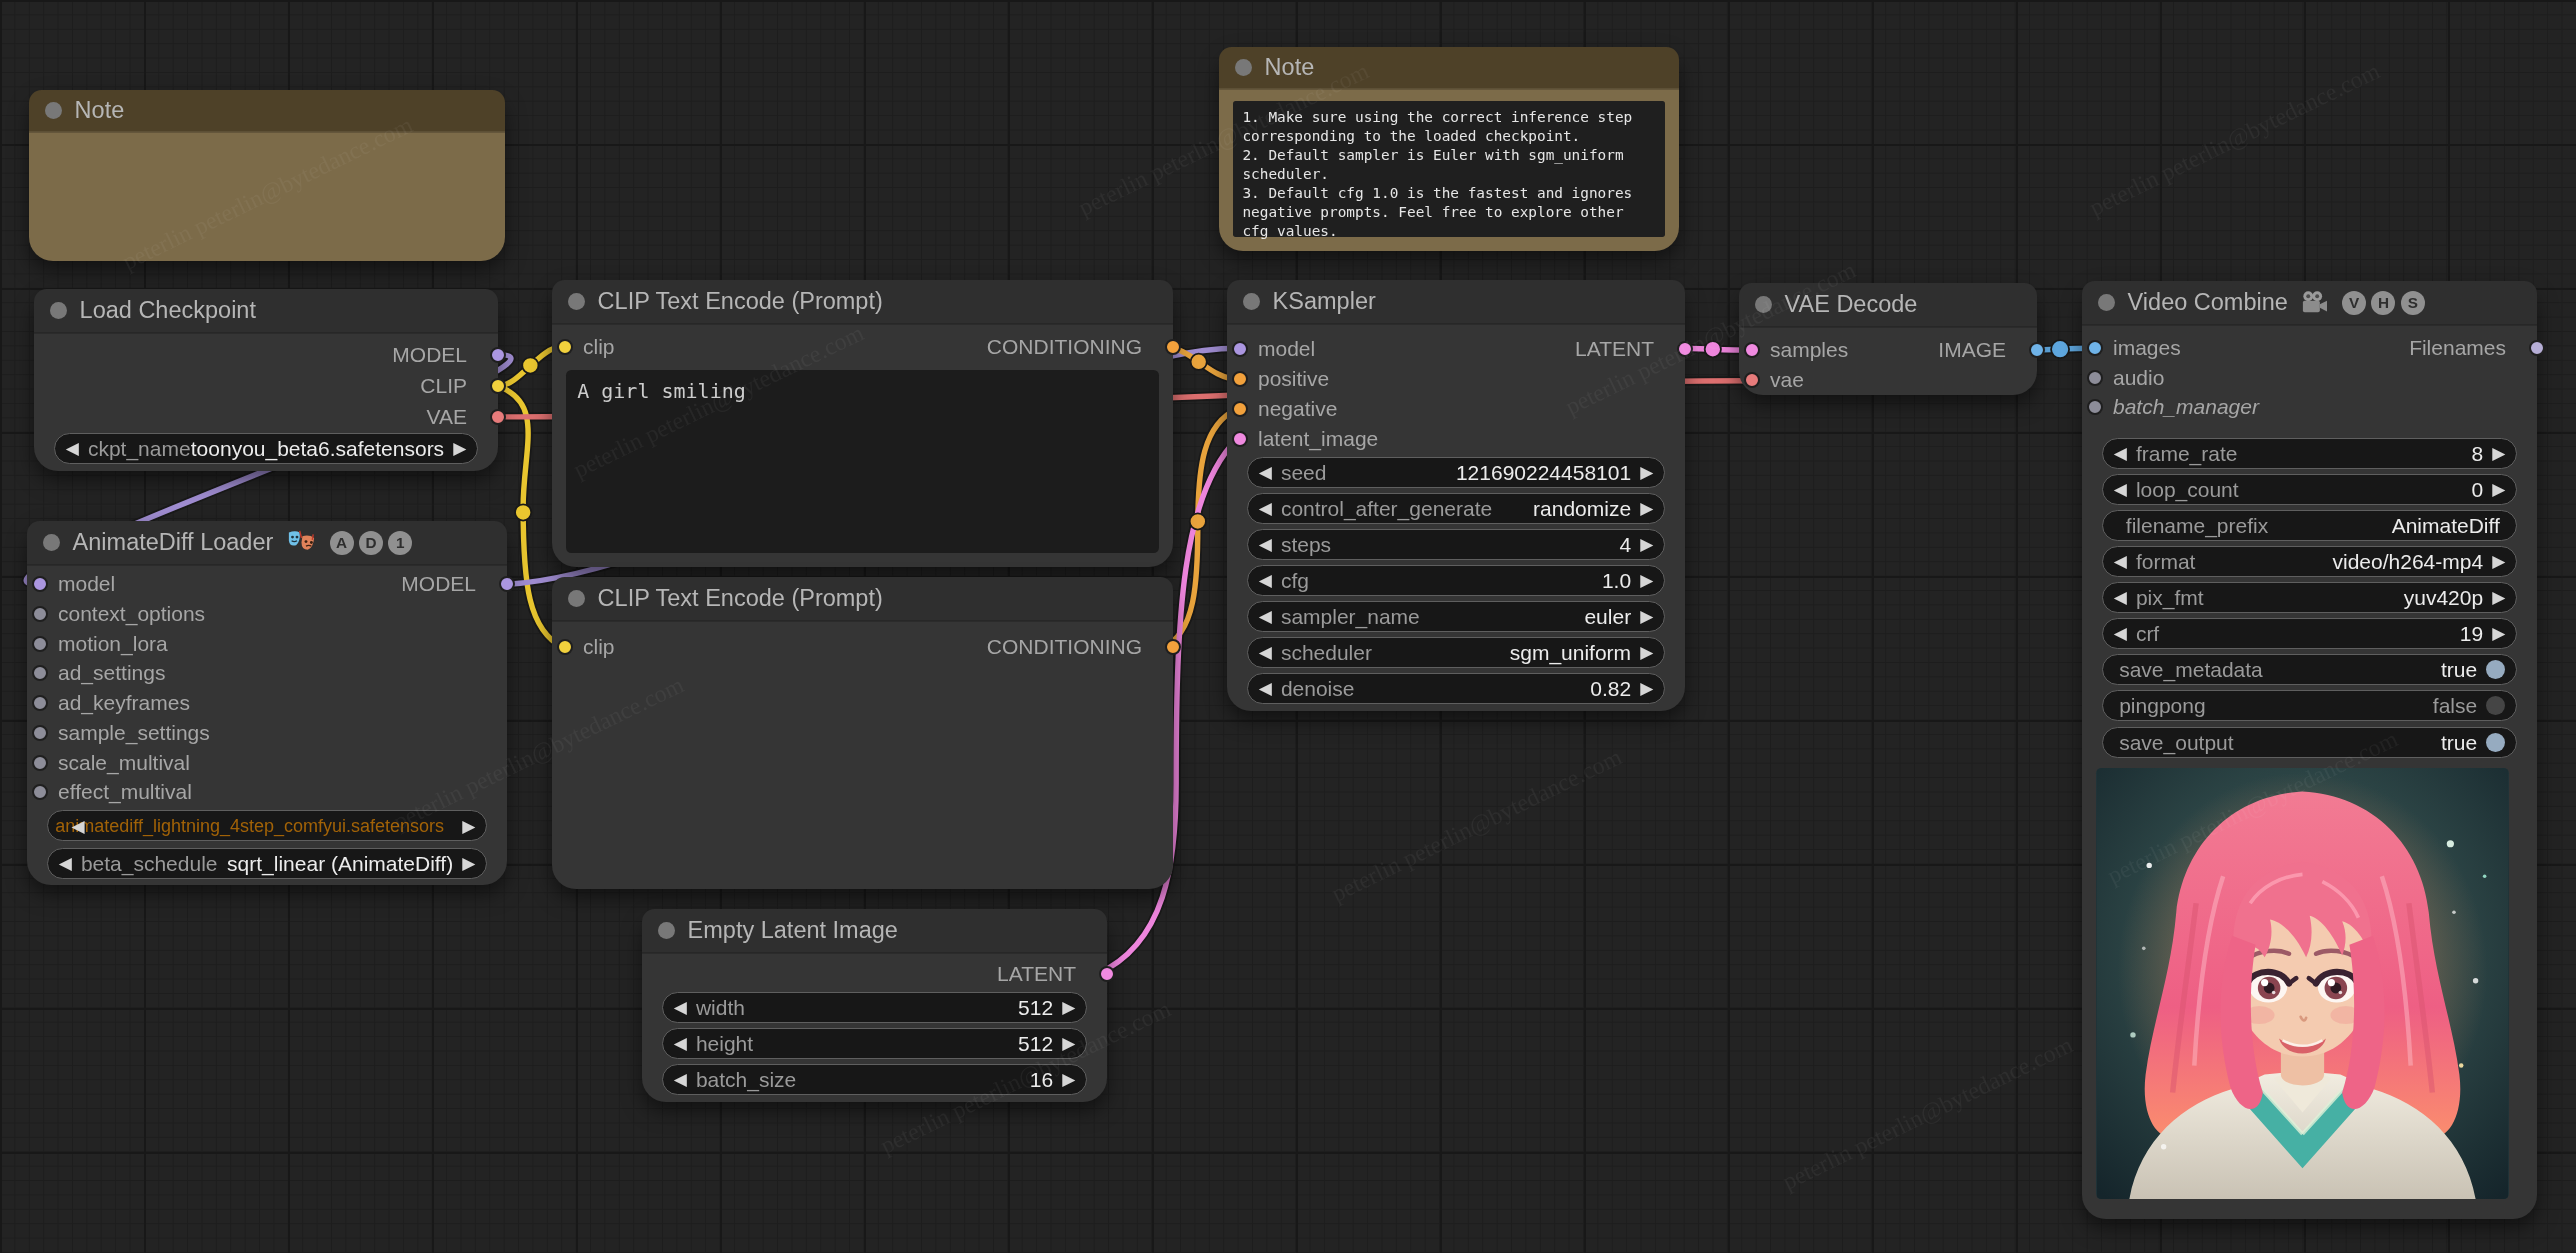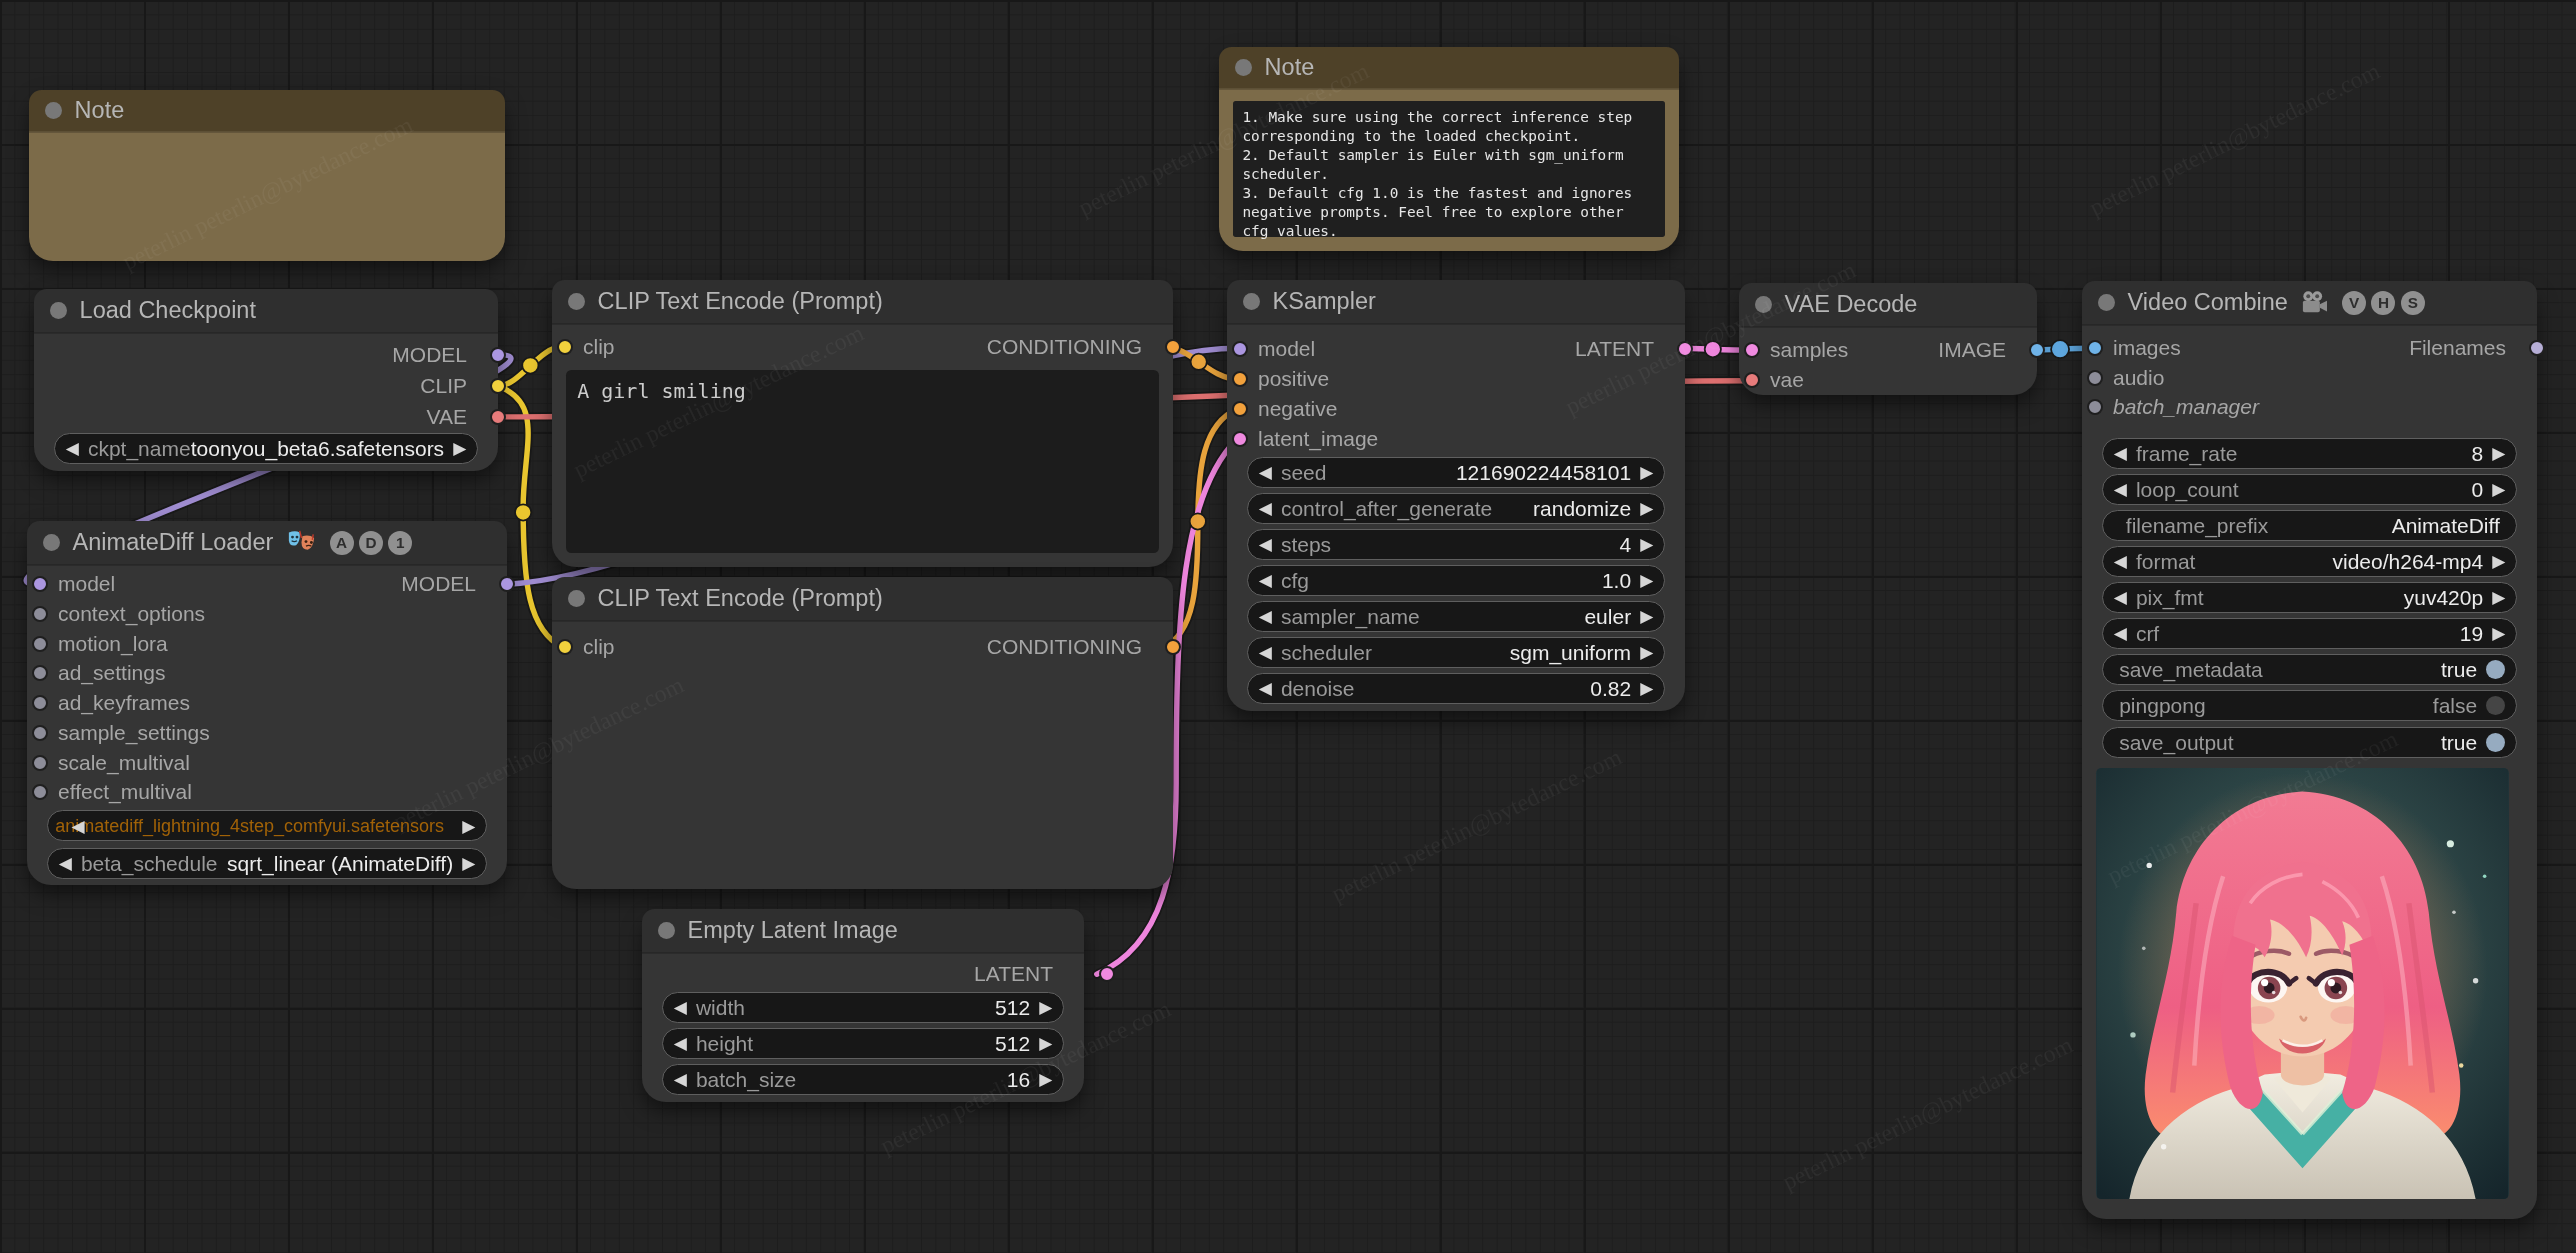--- a/index.html
+++ b/index.html
@@ -186,21 +186,21 @@
   <div class="nheader">
     <span class="tdot"></span>
     <span class="ntitle">CLIP Text Encode (Prompt)</span>
   </div>
   <span class="slot-label in-label" style="top:70px;">clip</span>
   <span class="pdot" style="left:12.6px;top:70px;background:#f2d13d;"></span>
   <span class="slot-label out-label" style="top:70px;">CONDITIONING</span>
   <span class="pdot" style="left:621px;top:70px;background:#f2a13c;"></span>
 </div>
 
-<div class="node" style="left:642px;top:909px;width:427px;height:193px;padding-left:15px;">
+<div class="node" style="left:642px;top:909px;width:465px;height:193px;">
   <div class="nheader">
     <span class="tdot"></span>
     <span class="ntitle">Empty Latent Image</span>
   </div>
   <span class="slot-label out-label" style="top:65px;">LATENT</span>
   <span class="pdot" style="left:465px;top:65px;background:#f08ae0;"></span>
   <div class="widget" style="top:83px;">
     <span class="arr">◀</span>
     <span class="wname">width</span>
     <span class="wval">512</span>

